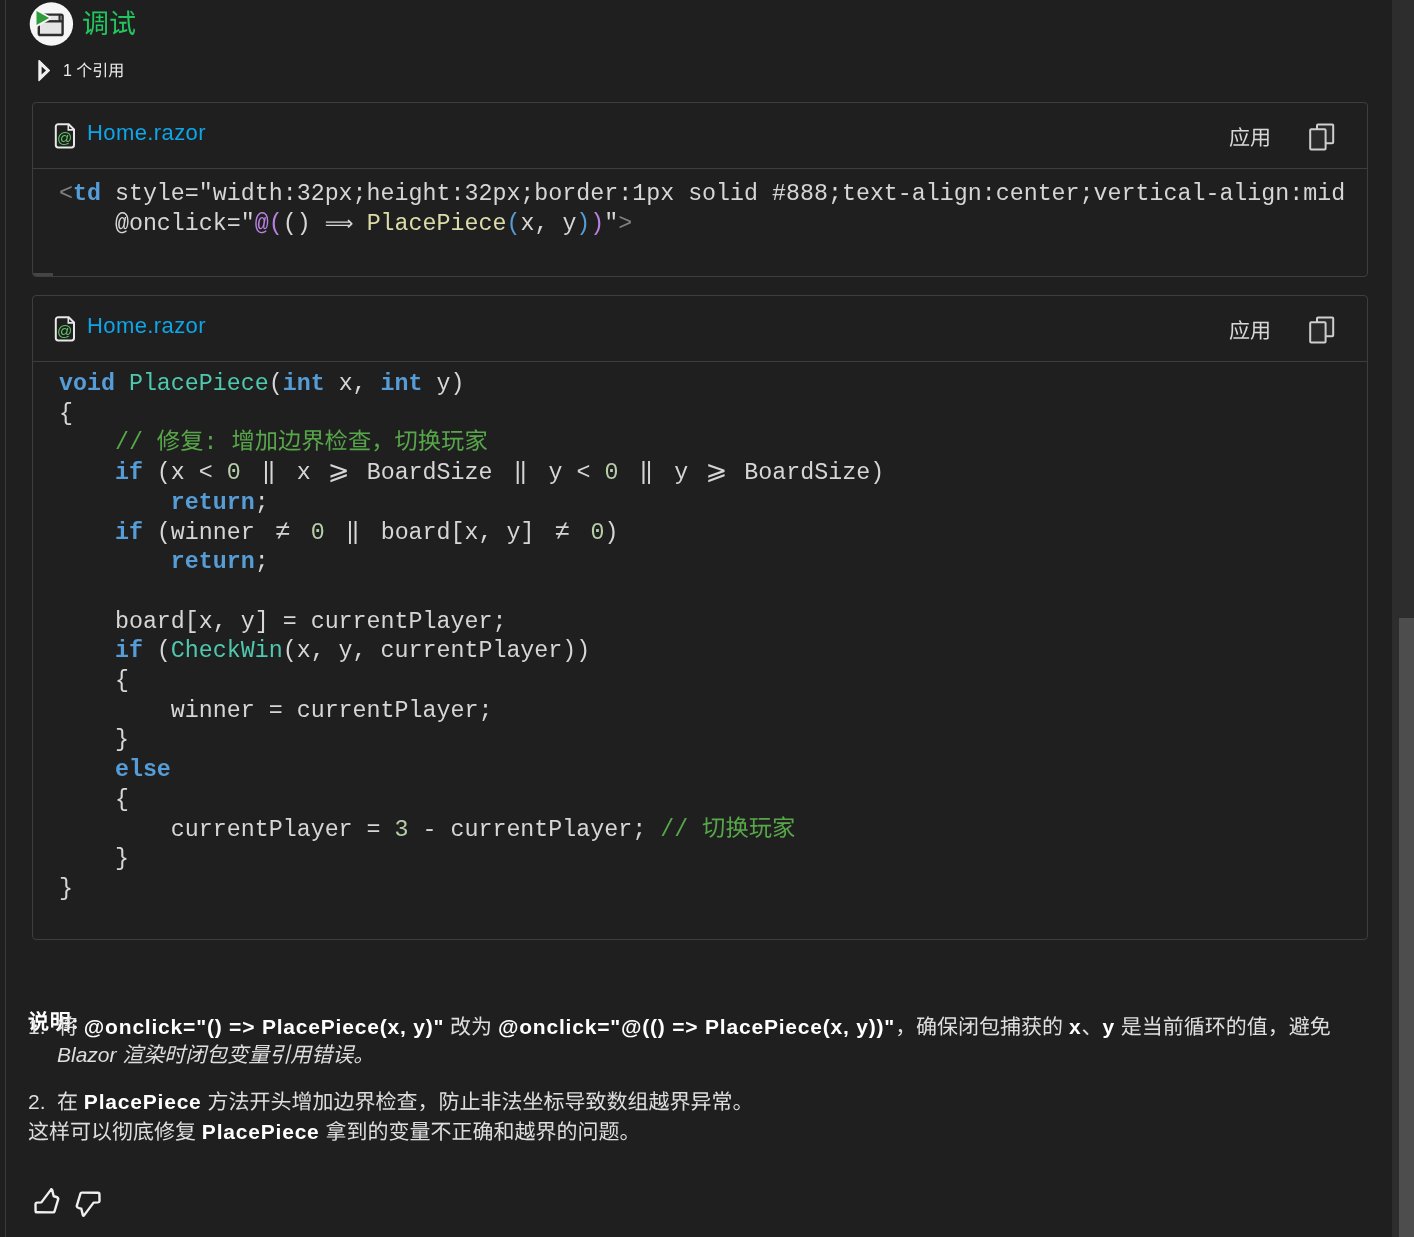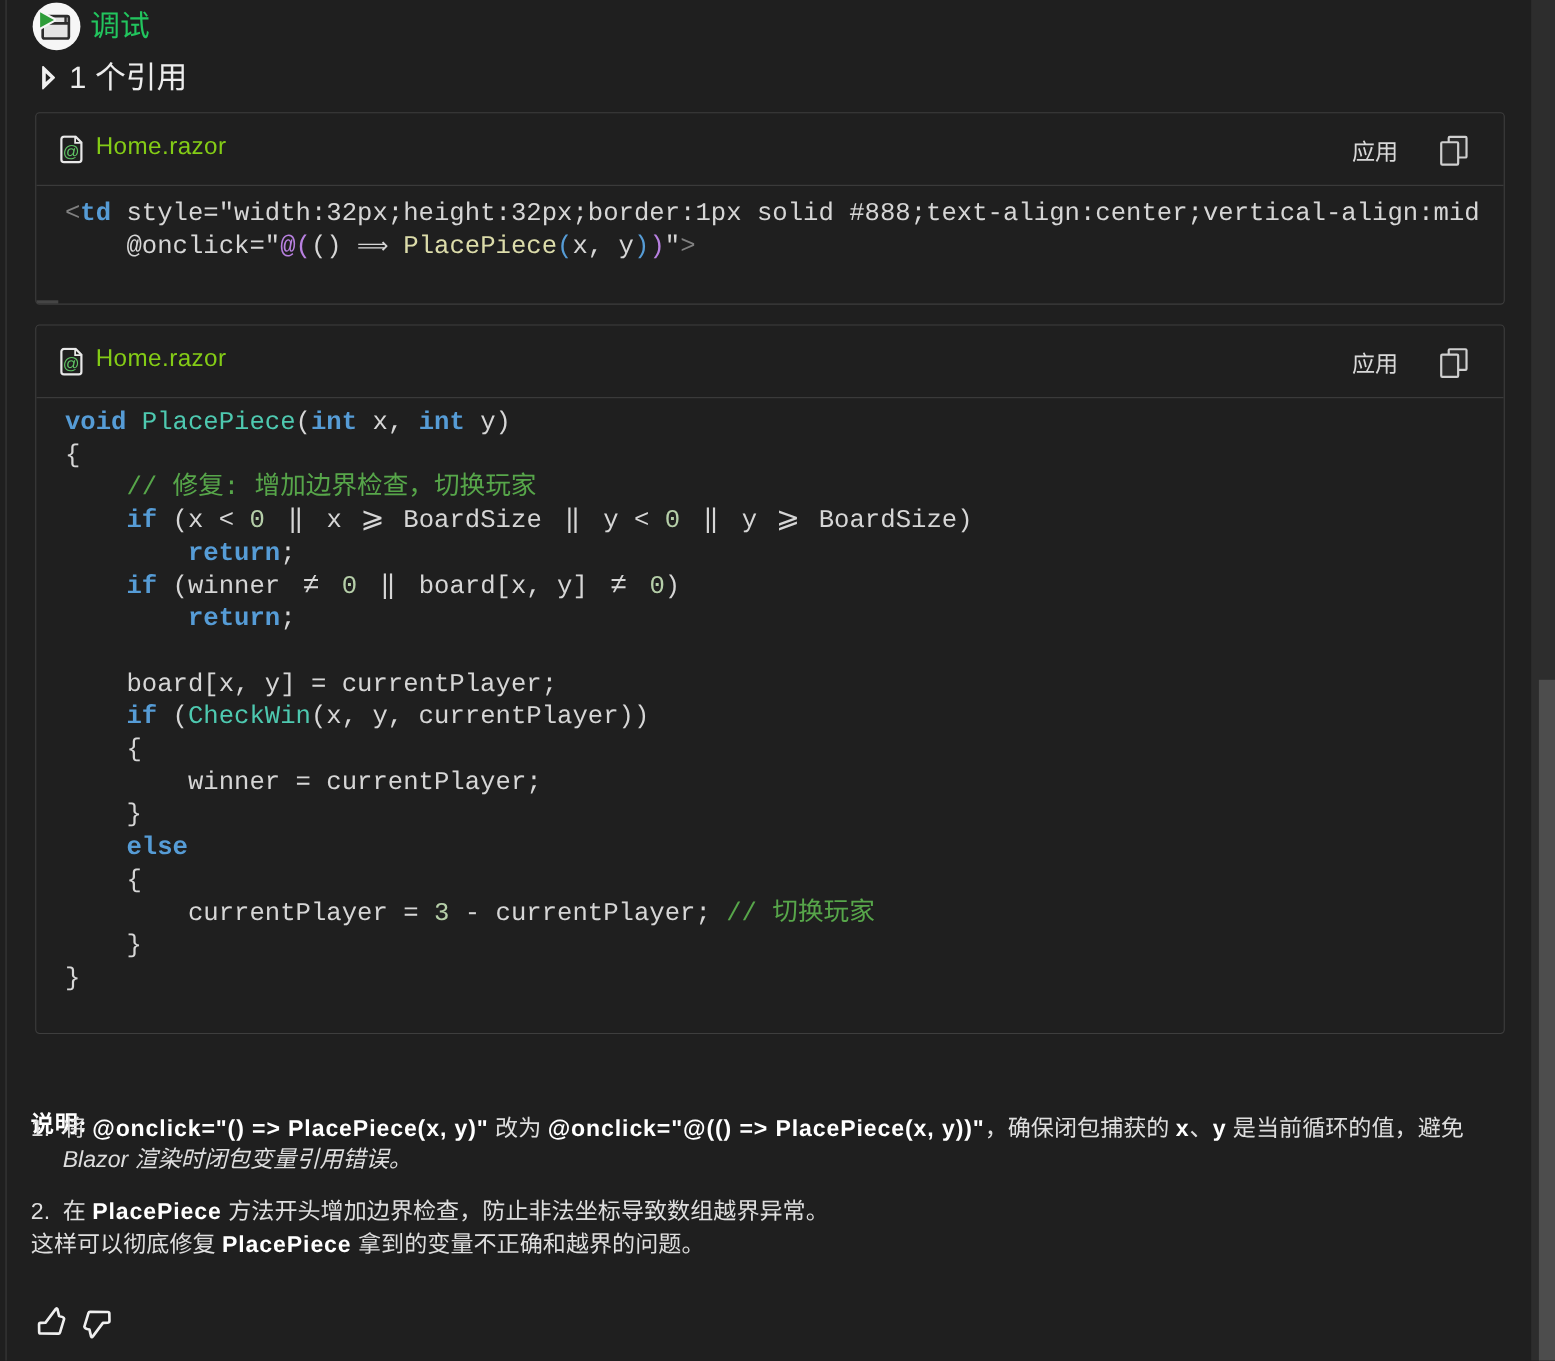--- a/index.html
+++ b/index.html
@@ -2,21 +2,21 @@
 <html lang="zh-CN"><head>
 <meta charset="utf-8">
 <style>
   html,body{margin:0;padding:0;}
   body{width:1414px;height:1237px;background:#1f1f1f;overflow:hidden;position:relative;
        font-family:"Liberation Sans",sans-serif;}
   .abs{position:absolute;}
   .blk{position:absolute;left:32px;width:1336px;border:1px solid #3e3e3e;border-radius:4px;
        box-sizing:border-box;background:#1f1f1f;overflow:hidden;}
   .bhead{height:65px;border-bottom:1px solid #3e3e3e;position:relative;}
-  .btitle{position:absolute;left:54px;top:17px;font-size:22px;letter-spacing:0.4px;color:#84cc16;}
+  .btitle{position:absolute;left:54px;top:17px;font-size:22px;letter-spacing:0.4px;color:#0ea5e9;}
   .bapply{position:absolute;left:1196px;top:18px;font-size:21px;color:#d8d8d8;text-align:right;}
   .code{font-family:"Liberation Mono",monospace;font-size:23.3px;white-space:pre;color:#d6d6d6;}
   .c1{line-height:30px;padding:10px 0 0 26px;}
   .c2{line-height:29.7px;padding:8px 0 0 26px;}
   .kw{color:#569cd6;font-weight:bold;}
   .tl{color:#4ec9b0;}
   .cm{color:#57a64a;}
   .nm{color:#b5cea8;}
   .gy{color:#808080;}
   .vi{color:#b880e0;}
@@ -43,21 +43,21 @@
     <line x1="30.6" y1="12.6" x2="30.6" y2="19.3" stroke="#2d2d2d" stroke-width="2.2"></line>
   </g>
   <path d="M7.5 9.1 L20.1 16.1 L7.5 23.1 Z" fill="#2e9d39" stroke="#f6f6f6" stroke-width="3.8" stroke-linejoin="round" paint-order="stroke"></path>
 </svg>
 <div class="abs" style="left:82px;top:8px;font-size:27px;line-height:32px;color:#22c55e;">调试</div>
 
 <svg class="abs" style="left:38px;top:59px;" width="13" height="24" viewBox="0 0 13 24">
   <path d="M1 1.6 L11.3 11.6 L1 21.6 Z" fill="#f0f0f0" stroke="#f0f0f0" stroke-width="1.4" stroke-linejoin="round"></path>
   <path d="M3.6 7.6 L8 11.6 L3.6 15.6 Z" fill="#1f1f1f"></path>
 </svg>
-<div class="abs" style="left:63px;top:58px;font-size:28px;line-height:26px;color:#ececec;">1 个引用</div>
+<div class="abs" style="left:63px;top:58px;font-size:16px;line-height:26px;color:#ececec;">1 个引用</div>
 
 <div class="blk" style="top:102px;height:175px;">
   <div class="bhead">
     <svg class="abs" style="left:21px;top:20px;" width="22" height="26" viewBox="0 0 22 26">
       <path d="M14.7 1.2 H4.2 a2.4 2.4 0 0 0 -2.4 2.4 V22 a2.4 2.4 0 0 0 2.4 2.4 H17.6 a2.4 2.4 0 0 0 2.4 -2.4 V6.5 Z" fill="none" stroke="#e8e8e8" stroke-width="2"></path>
       <path d="M14.3 1.6 V6.9 H19.6" fill="none" stroke="#e8e8e8" stroke-width="1.6"></path>
       <text x="10.6" y="19.6" text-anchor="middle" font-family="Liberation Sans" font-size="15" fill="#5fc364">@</text>
     </svg>
     <div class="btitle">Home.razor</div>
     <div class="bapply">应用</div>

